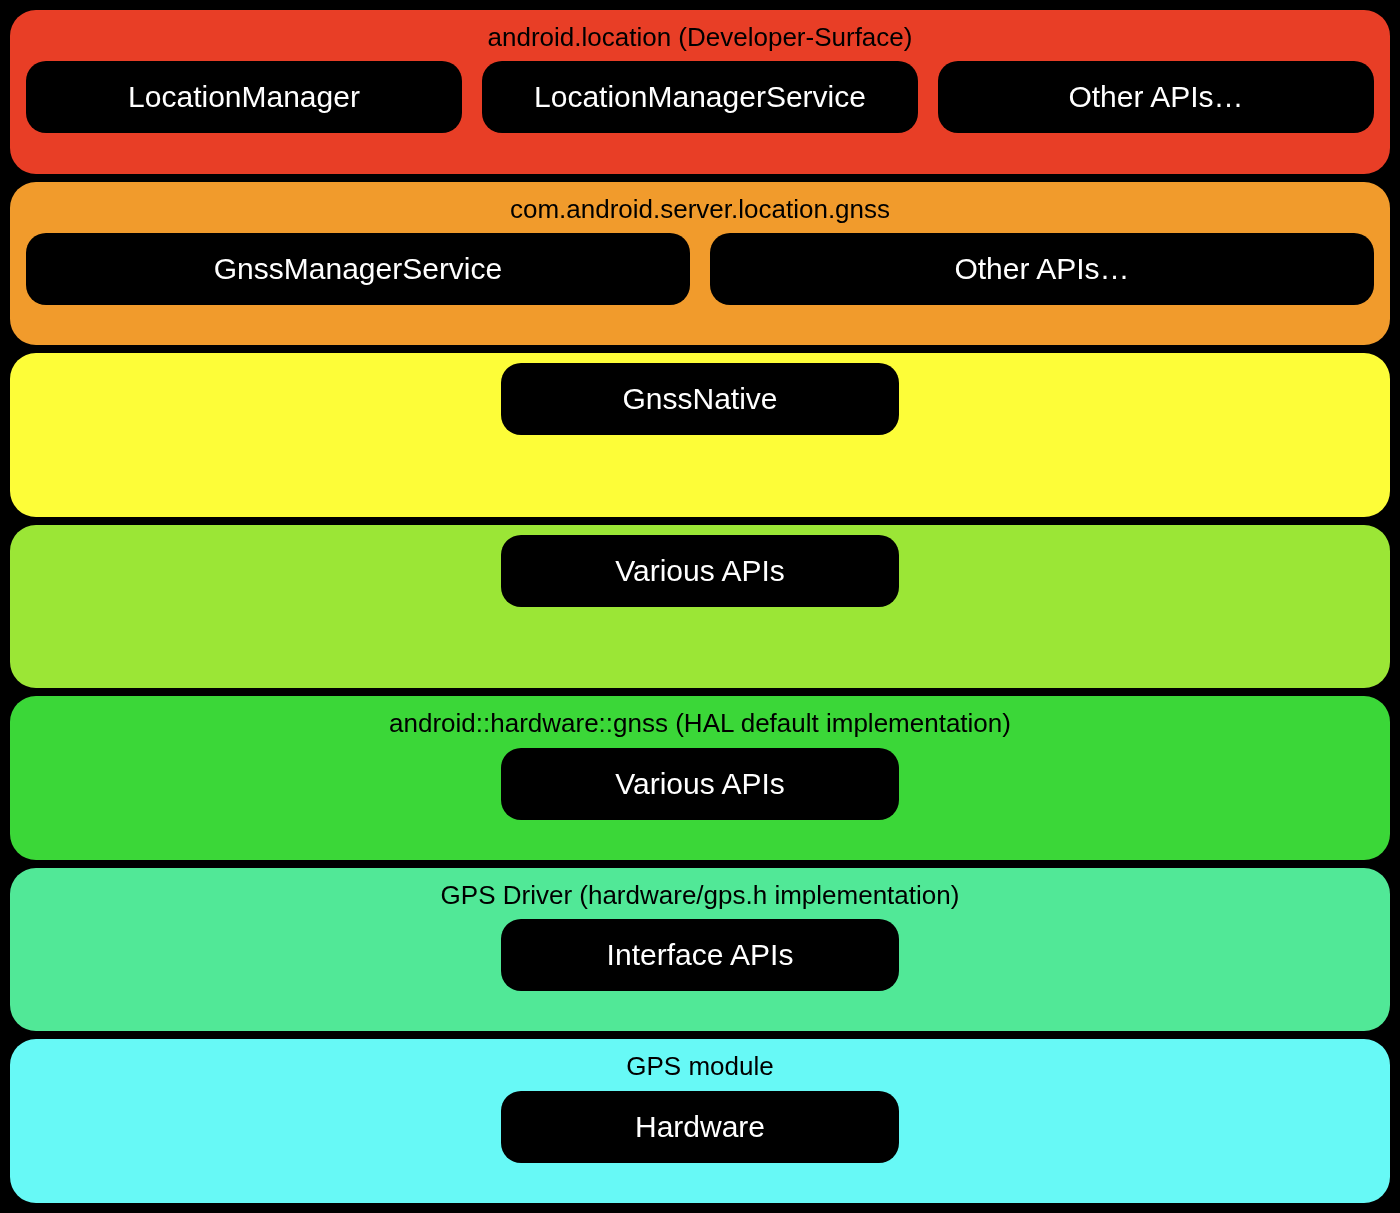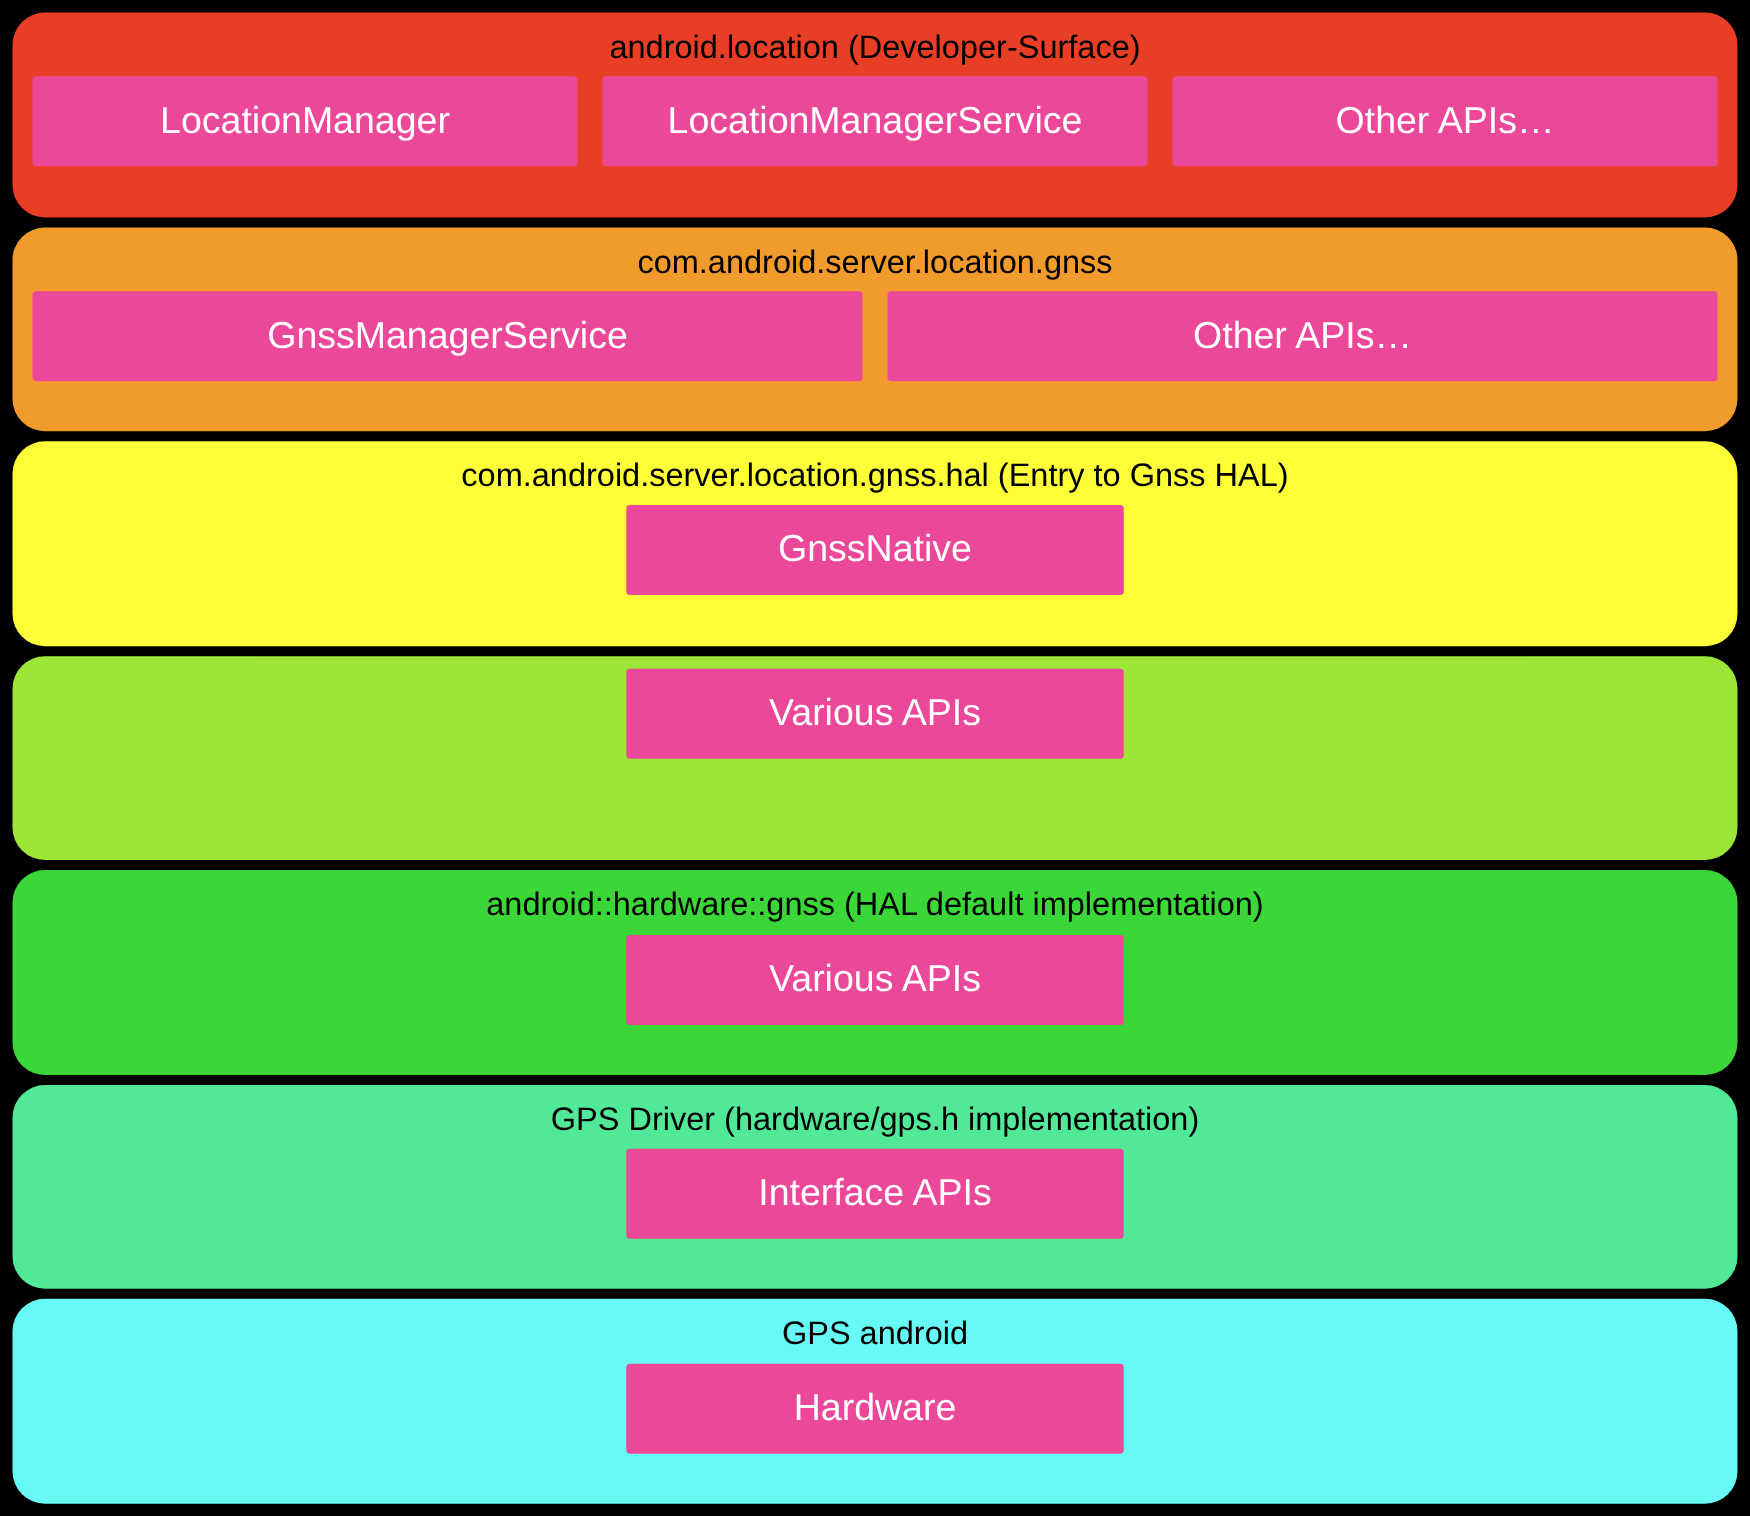--- a/index.html
+++ b/index.html
@@ -35,24 +35,24 @@
     margin: 2px 0 8px 0;
     line-height: 1.2;
     font-weight: 400;
   }
   .row {
     display: flex;
     gap: 20px;
     justify-content: center;
   }
   .pill {
-    background: #ec4899;
+    background: #000000;
     color: #fff;
     font-size: 30px;
-    border-radius: 3px;
+    border-radius: 20px;
     display: flex;
     align-items: center;
     justify-content: center;
     height: 72px;
     box-sizing: border-box;
     padding: 0 24px;
     white-space: nowrap;
     font-weight: 400;
   }
   .pill.wide { flex: 1 1 0; }
@@ -74,21 +74,20 @@
 
   <div class="layer" style="background:#F19B2C">
     <div class="layer-title">com.android.server.location.gnss</div>
     <div class="row">
       <div class="pill wide">GnssManagerService</div>
       <div class="pill wide">Other APIs…</div>
     </div>
   </div>
 
   <div class="layer" style="background:#FDFD38">
-    <div class="layer-title">com.android.server.location.gnss.hal (Entry to Gnss HAL)</div>
     <div class="row">
       <div class="pill single">GnssNative</div>
     </div>
   </div>
 
   <div class="layer" style="background:#9BE636">
     <div class="row">
       <div class="pill single">Various APIs</div>
     </div>
   </div>
@@ -101,19 +100,19 @@
   </div>
 
   <div class="layer" style="background:#51E897">
     <div class="layer-title">GPS Driver (hardware/gps.h implementation)</div>
     <div class="row">
       <div class="pill single">Interface APIs</div>
     </div>
   </div>
 
   <div class="layer" style="background:#67F9F6">
-    <div class="layer-title">GPS android</div>
+    <div class="layer-title">GPS module</div>
     <div class="row">
       <div class="pill single">Hardware</div>
     </div>
   </div>
 
 </div>
 
 </body></html>

